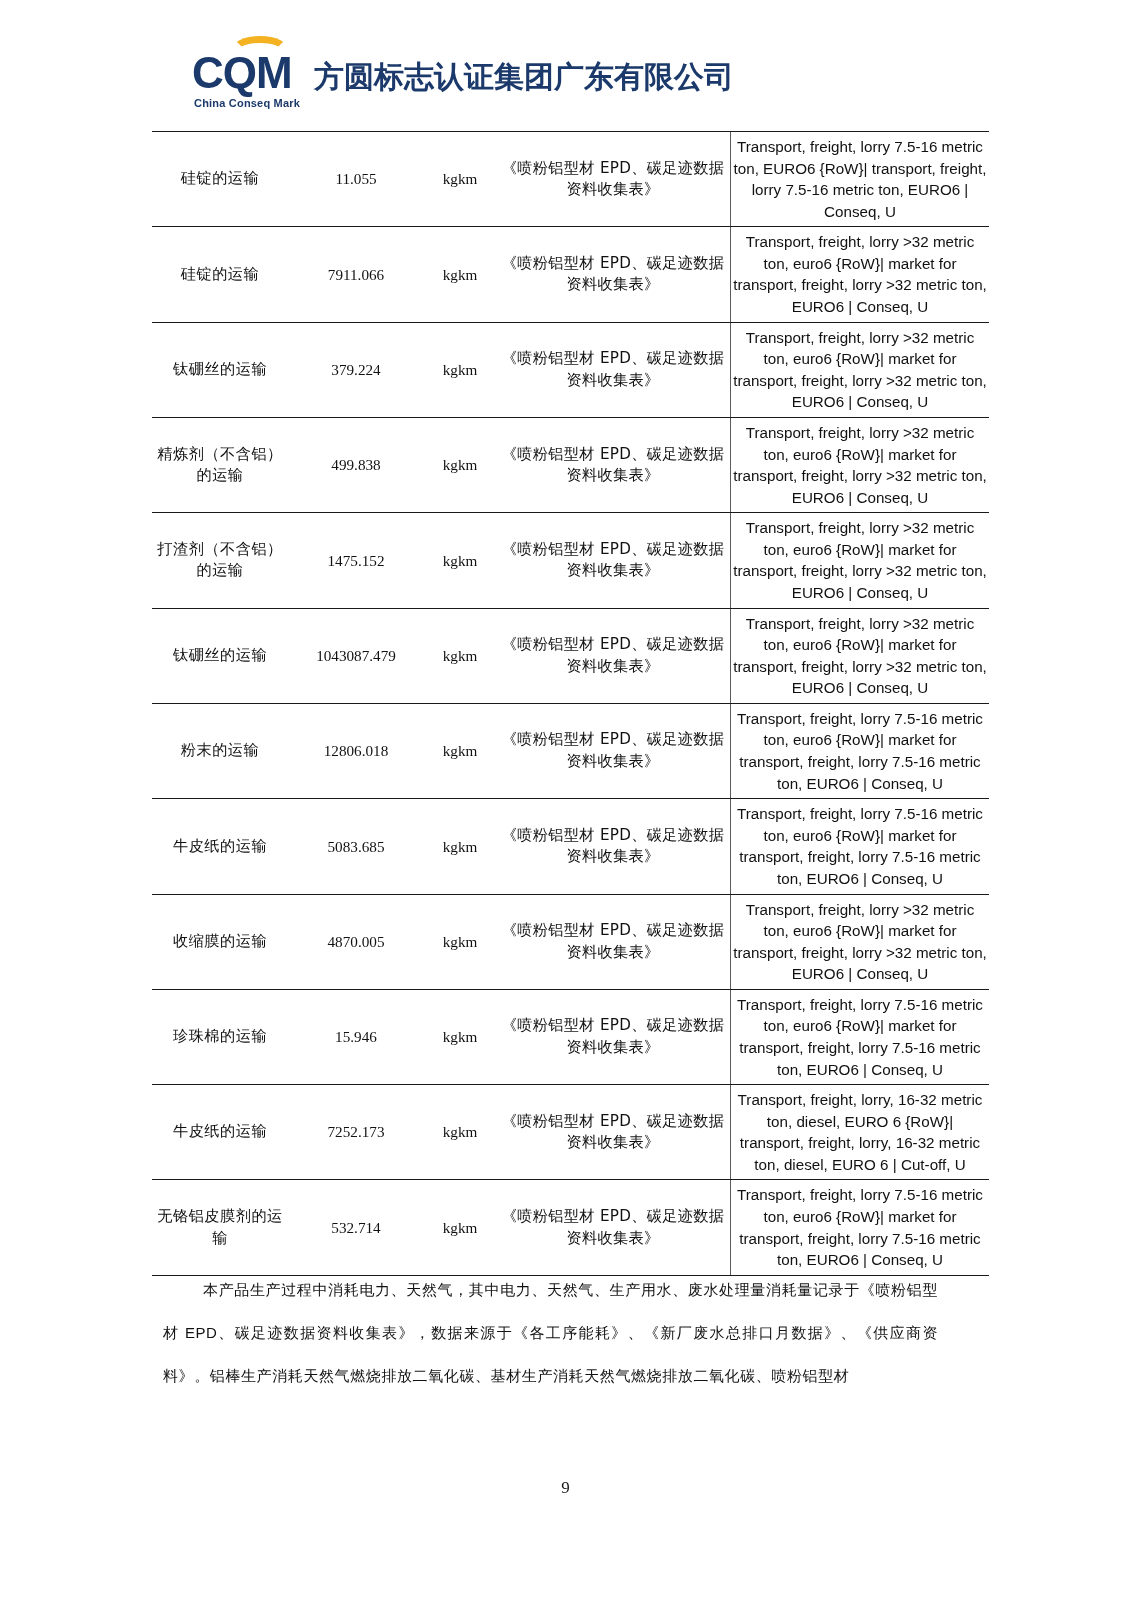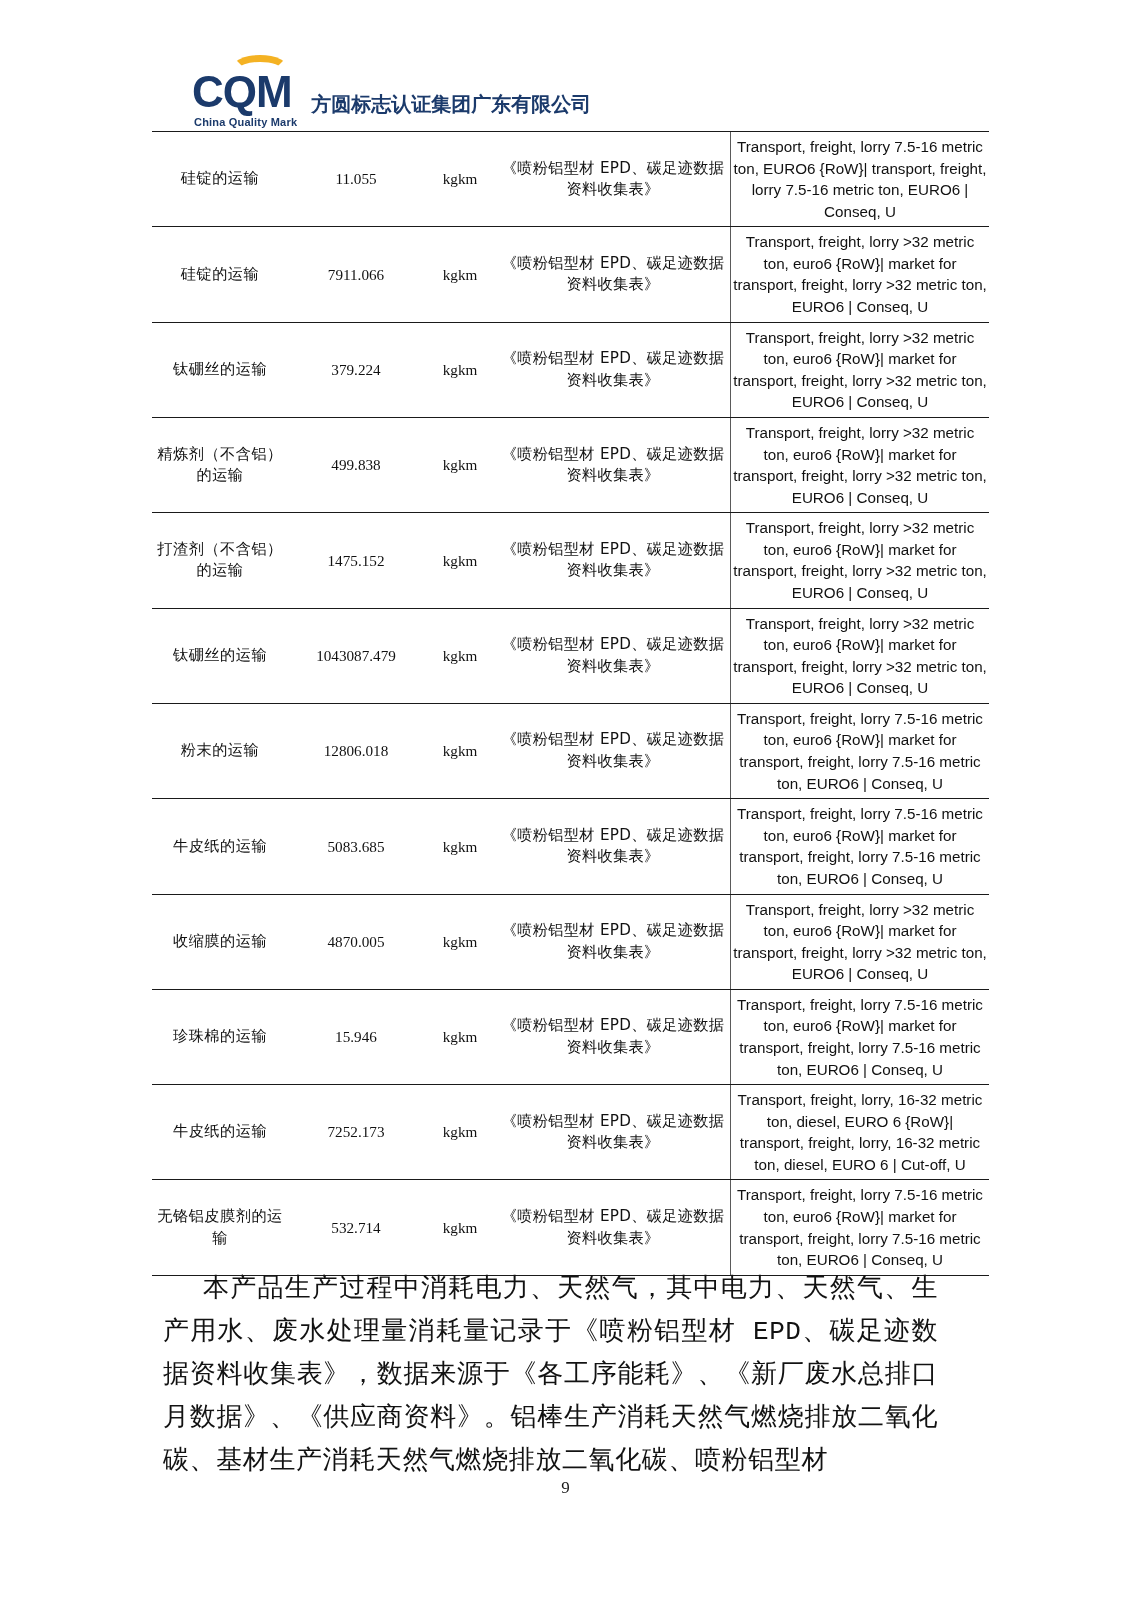--- a/index.html
+++ b/index.html
@@ -21,25 +21,25 @@
     position: relative;
     width: 1131px;
     height: 1600px;
     box-sizing: border-box;
   }
 
   
   .header {
     position: absolute;
     left: 192px;
-    top: 56px;
+    top: 38px;
     width: 600px;
     height: 72px;
     display: flex;
-    align-items: center;
+    align-items: flex-start;
   }
   .logo-block {
     position: relative;
     display: flex;
     flex-direction: column;
     align-items: flex-start;
     margin-right: 14px;
   }
   .logo-arc {
     position: absolute;
@@ -66,21 +66,21 @@
     font-size: 11px;
     font-weight: 600;
     color: #1B3A6B;
     letter-spacing: 0.2px;
     margin-top: 1px;
     margin-left: 2px;
   }
   .logo-cn {
     font-family: "DejaVu Sans", "Liberation Sans", sans-serif;
     font-weight: 700;
-    font-size: 20px;
+    font-size: 30px;
     line-height: 1;
     color: #1B3A6B;
     margin-top: 24px;
     letter-spacing: 0px;
     white-space: nowrap;
   }
 
   
   .data-table {
     position: absolute;
@@ -145,22 +145,22 @@
     font-size: 24px;
     font-weight: 400;
     letter-spacing: 1.2px;
     color: #121212;
   }
   .body-para {
     position: absolute;
     left: 163px;
     top: 1268px;
     width: 775px;
-    font-family: Liberation Mono, monospace;
-    font-size: 26px;
+    font-family: Liberation Sans, sans-serif;
+    font-size: 15px;
     line-height: 43px;
     text-align: justify;
     text-indent: 40px;
     letter-spacing: 0.6px;
     color: #121212;
     word-break: break-all;
   }
   .page-number {
     position: absolute;
     left: 0;
@@ -174,21 +174,21 @@
 </style>
 </head>
 <body>
 
 <div class="page">
 
   <div class="header">
     <div class="logo-block">
       <div class="logo-arc"></div>
       <div class="logo-cqm">CQM</div>
-      <div class="logo-tag">China Quality Mark</div>
+      <div class="logo-tag">China Conseq Mark</div>
     </div>
     <div class="logo-cn">方圆标志认证集团广东有限公司</div>
   </div>
 
   <table class="data-table">
     <tbody>
       <tr>
         <td class="c-name">硅锭的运输</td>
         <td class="c-val">11.055</td>
         <td class="c-unit">kgkm</td>

